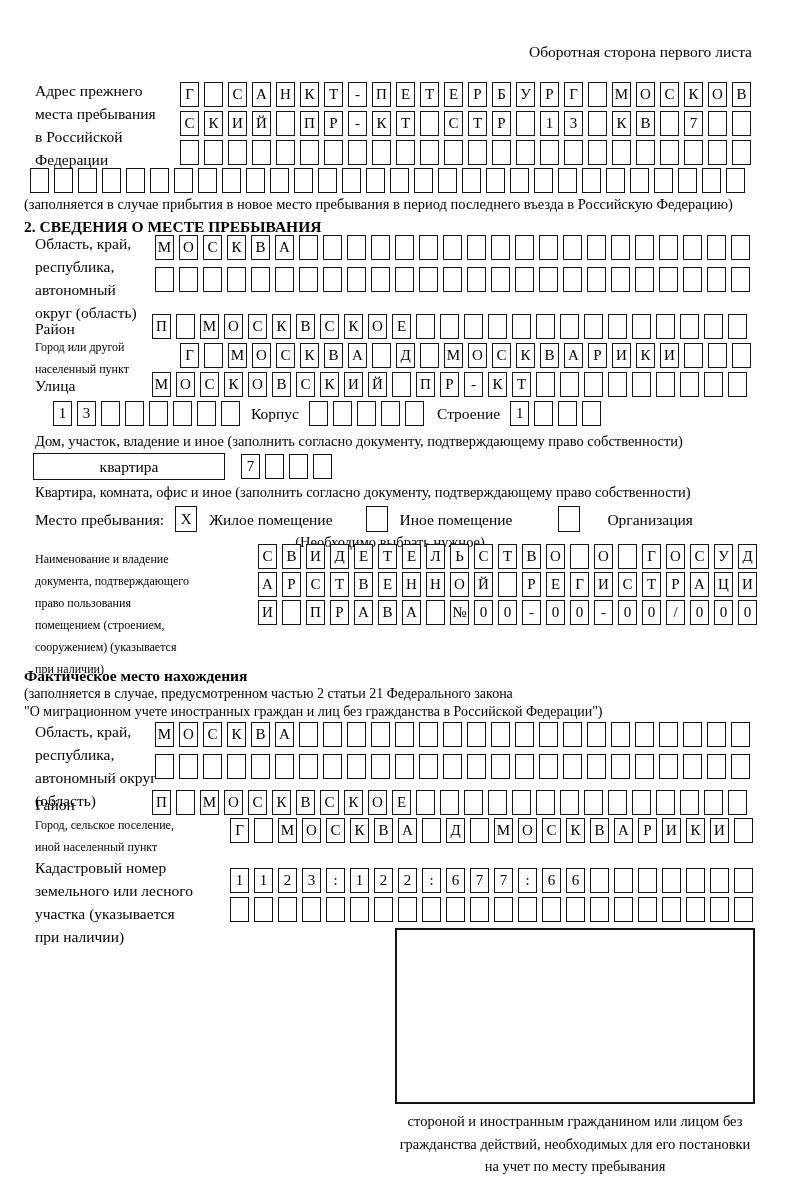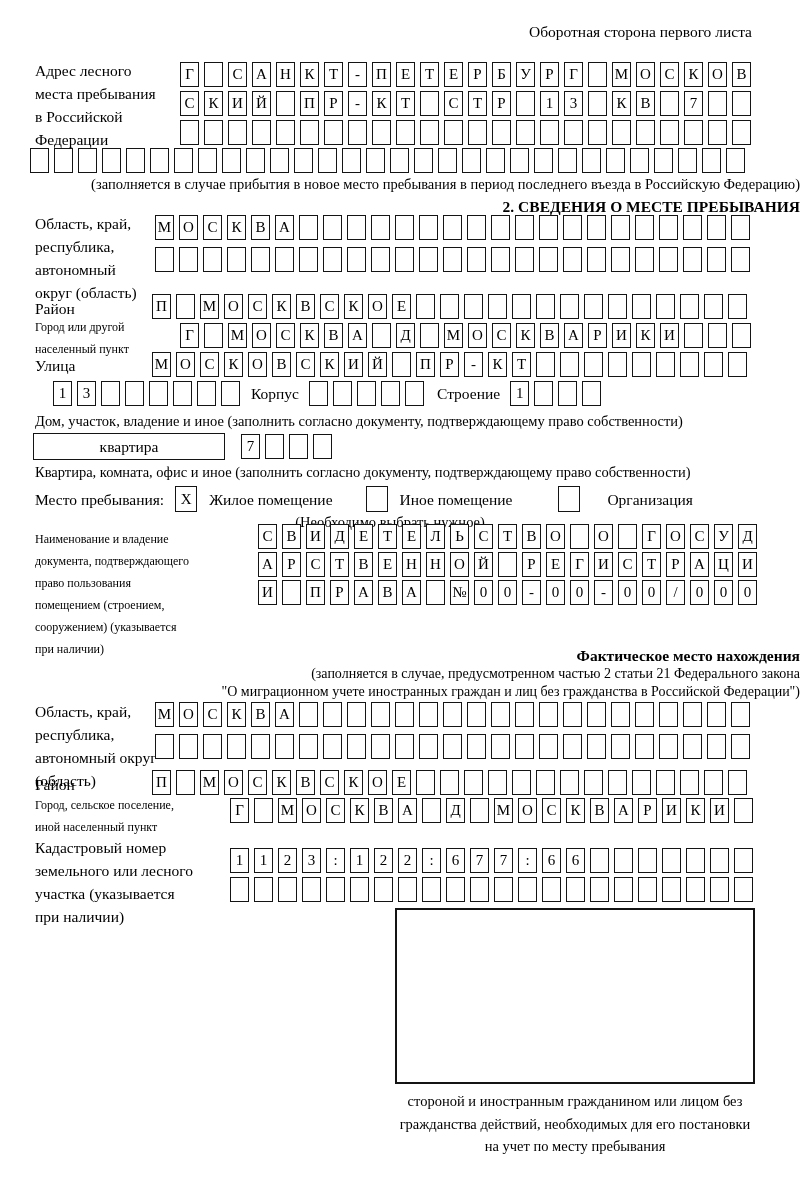--- a/index.html
+++ b/index.html
@@ -1,52 +1,52 @@
 <!DOCTYPE html>
 <html><head>
 <meta charset="utf-8">
 <style>
   html,body{margin:0;padding:0;background:#fff;}
   body{
     width:800px;height:1180px;position:relative;overflow:hidden;
     font-family:"Liberation Serif","DejaVu Serif",serif;color:#000;
   }
-  .abs{position:absolute;}
+  .abs{position:absolute;margin-top:20px;}
   .lbl{font-size:15.5px;line-height:23px;}
   .lbl-tight{font-size:12px;line-height:22px;}
   .cells{display:flex;gap:5px;}
   .cell{
     width:19px;height:25px;flex:none;box-sizing:border-box;
     border:1.7px solid #141414;background:#fff;
     display:flex;align-items:center;justify-content:center;
     font-size:15px;font-family:"Liberation Serif","DejaVu Serif",serif;
   }
   .widebox{
     box-sizing:border-box;border:1.8px solid #141414;height:27px;
     display:flex;align-items:center;justify-content:center;font-size:15.5px;background:#fff;
   }
   .chk{
     width:22px;height:26px;flex:none;box-sizing:border-box;border:1.7px solid #141414;
     display:flex;align-items:center;justify-content:center;font-size:15px;background:#fff;
   }
   .caption{font-size:14.5px;}
   .note{font-size:14px;}
-  .center{left:0;right:0;text-align:right;}
+  .center{left:0;right:0;text-align:left;padding-left:24px;}
   .bold{font-weight:bold;}
   .rowflex{display:flex;align-items:center;}
   .stamp-box{box-sizing:border-box;border:2px solid #141414;background:#fff;}
   .stamp-caption{font-size:14.5px;line-height:22.5px;text-align:center;}
 </style>
 </head>
 <body>
 
 <div class="abs lbl" style="top:20px;right:48px;">Оборотная сторона первого листа</div>
 
 <div class="abs lbl" style="left:35px;top:59px;">
-  <div>Адрес лесного</div>
+  <div>Адрес прежнего</div>
   <div>места пребывания</div>
   <div>в Российской</div>
   <div>Федерации</div>
 </div>
 <div class="abs cells" style="left:180px;top:62px;">
     <div class="cell">Г</div>
     <div class="cell"></div>
     <div class="cell">С</div>
     <div class="cell">А</div>
     <div class="cell">Н</div>

